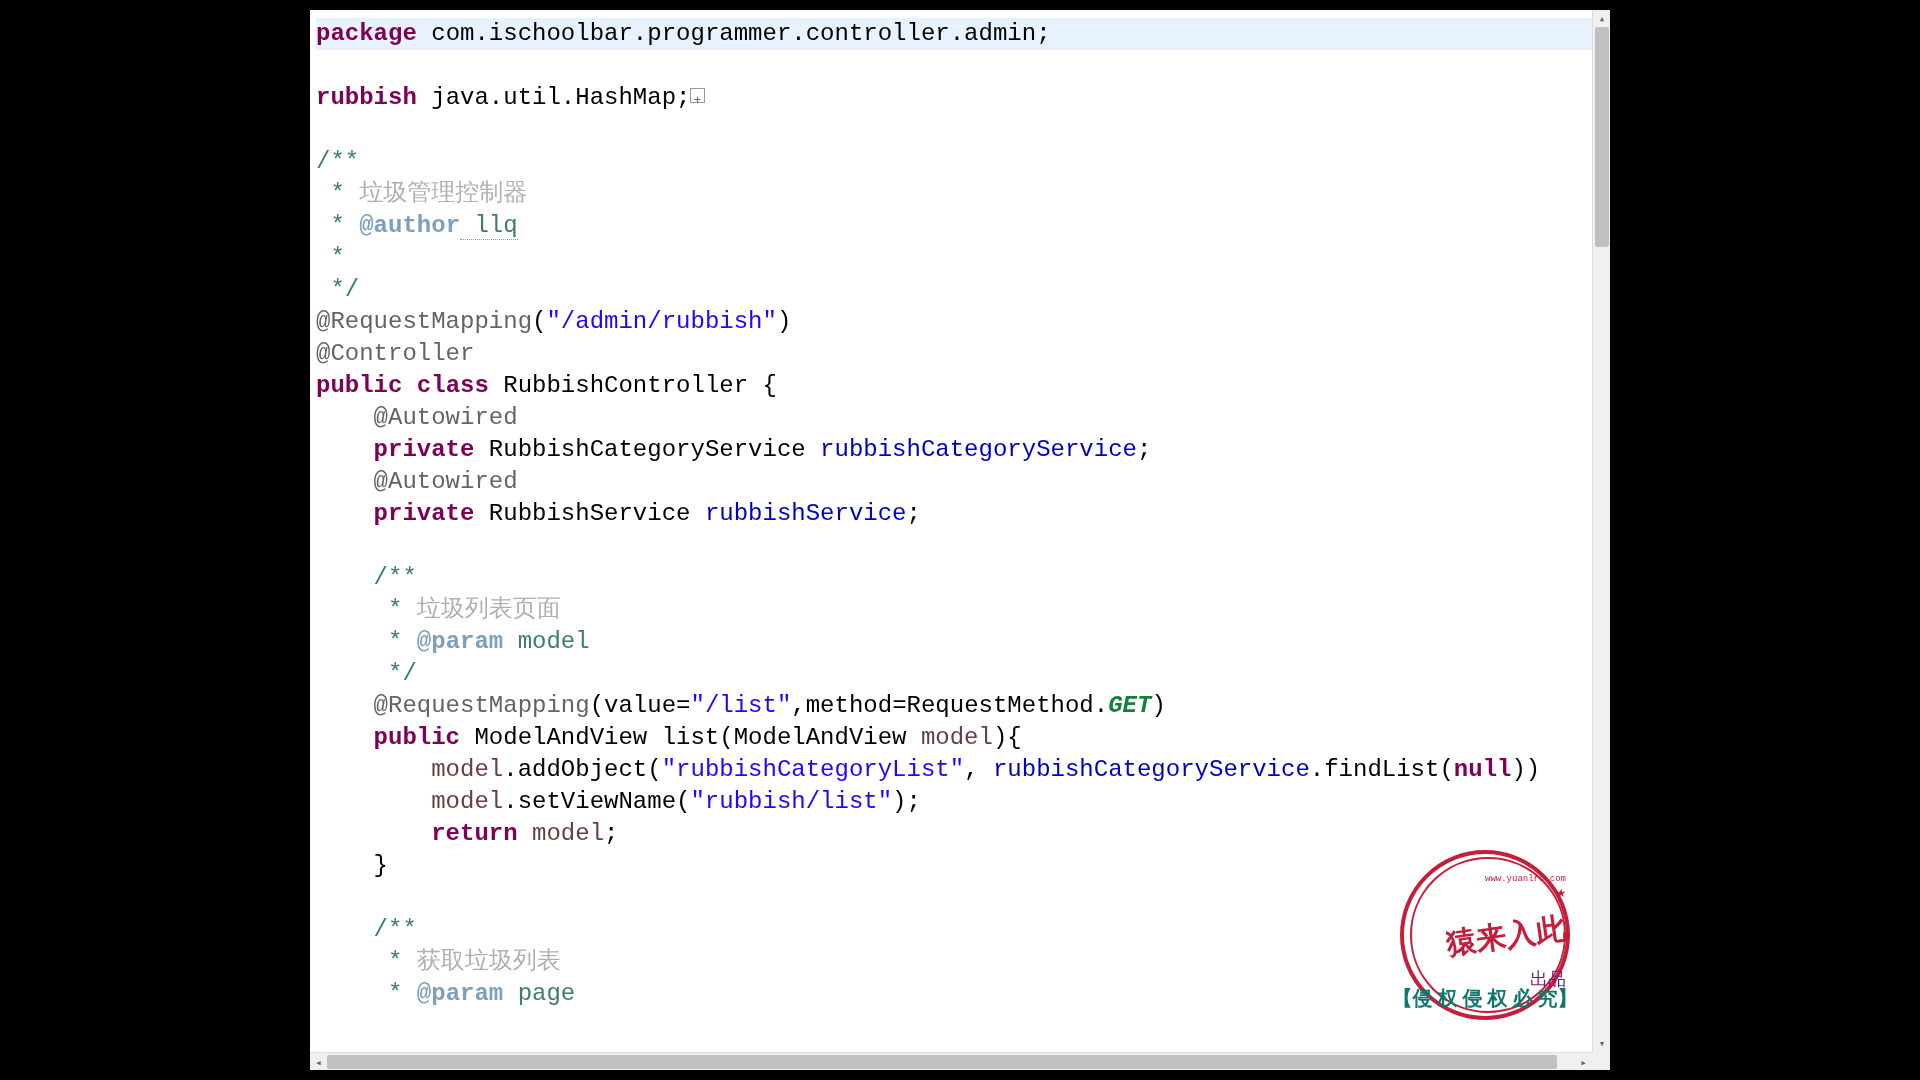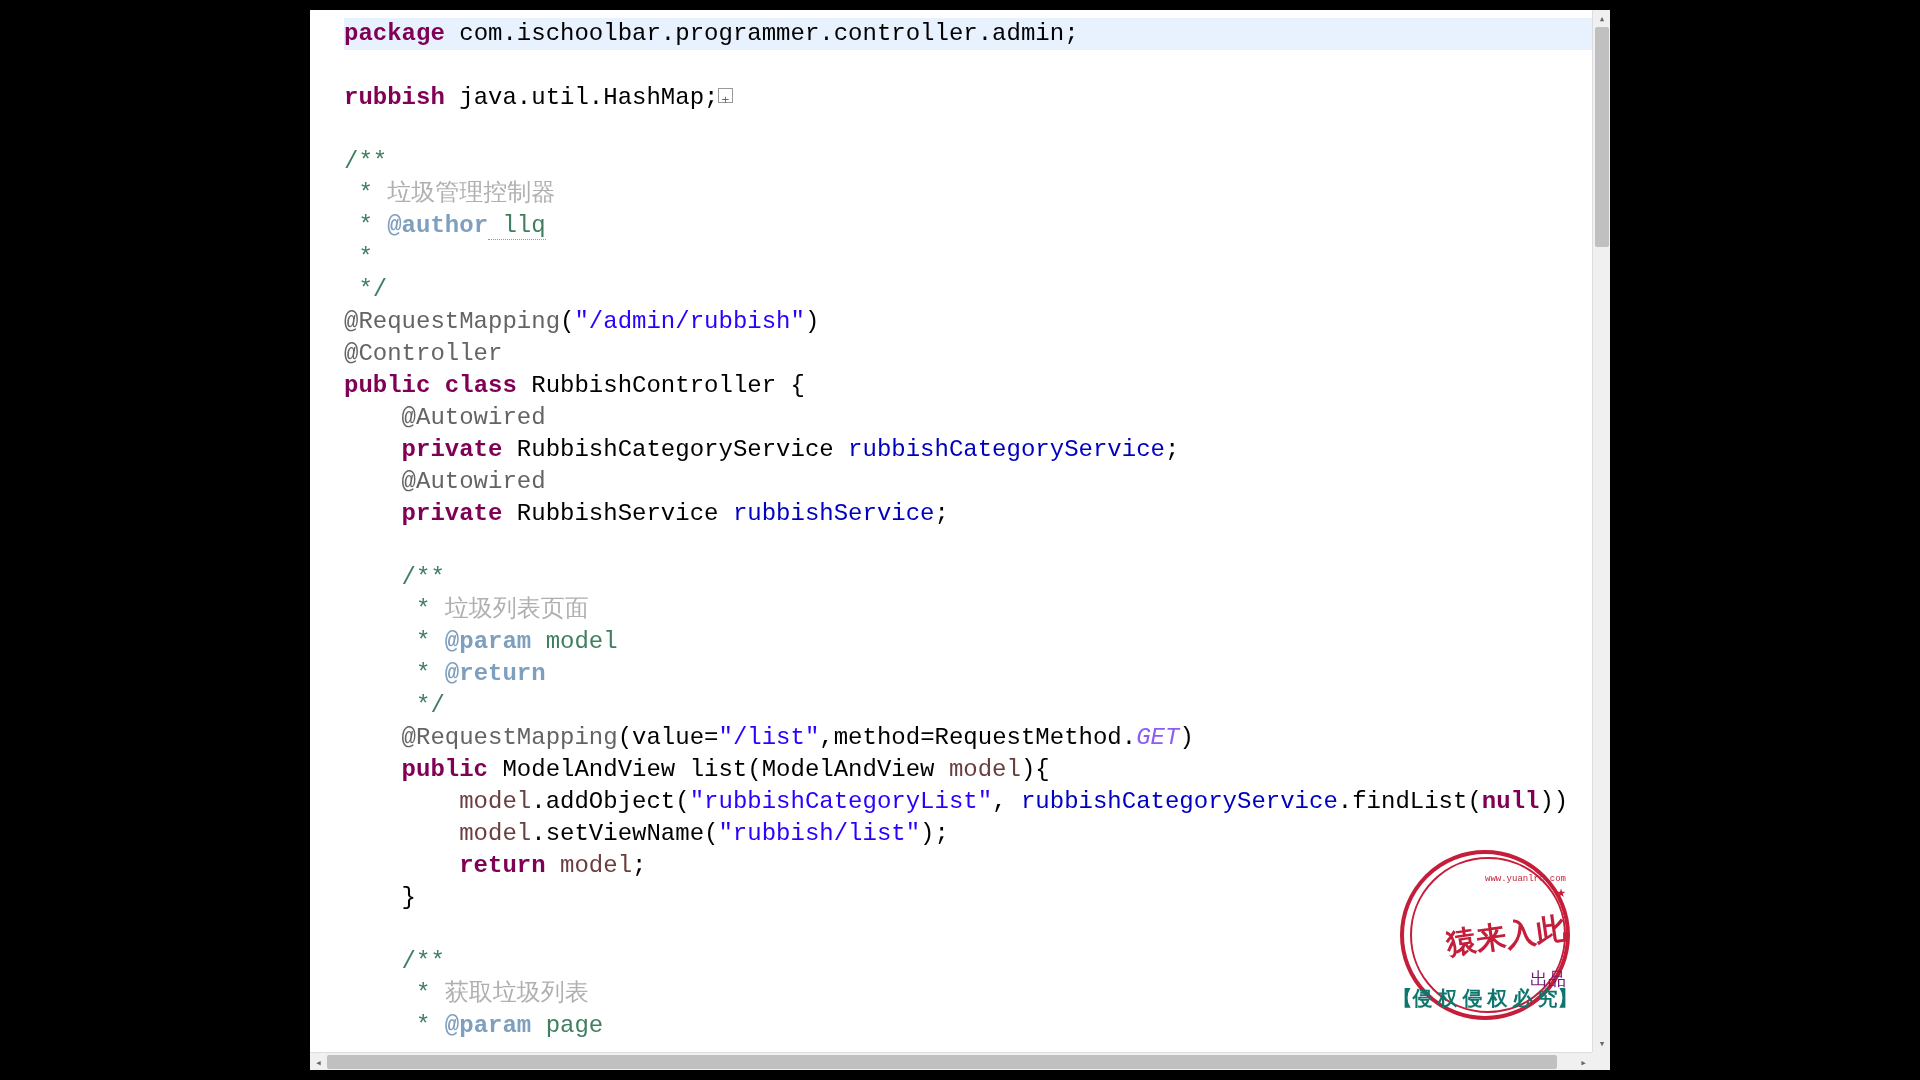--- a/index.html
+++ b/index.html
@@ -20,40 +20,39 @@
       overflow: hidden;
     }
     .code-area {
       position: absolute;
       top: 0;
       left: 0;
       right: 18px;
       bottom: 18px;
       overflow: hidden;
       padding: 8px 0 0 6px;
-      margin-left: 28px;
     }
     .line {
       font-size: 24px;
       line-height: 32px;
       white-space: pre;
       font-family: Consolas, 'Courier New', monospace;
     }
     .line.hl {
       background: #e8f2fe;
     }
     .kw { color: #7f0055; font-weight: bold; }
     .ann { color: #646464; }
     .str { color: #2a00ff; }
     .cmt { color: #3f7f5f; }
     .cmt-light { color: #b0b0b0; }
     .doc-tag { color: #7f9fbf; font-weight: bold; }
     .field { color: #0000c0; }
     .param { color: #6a3e3e; }
-    .static-ital { color: #8b5cf6; font-style: italic; font-weight: normal; }
+    .static-ital { color: #15803d; font-style: italic; font-weight: bold; }
     .fold-box {
       display: inline-block;
       width: 15px;
       height: 15px;
       border: 1px solid #999;
       background: #fff;
       vertical-align: middle;
       position: relative;
       top: -2px;
     }
@@ -219,21 +218,20 @@
     <div class="line"><span class="ann">@Controller</span></div>
     <div class="line"><span class="kw">public</span><span class="kw"> class</span><span> RubbishController {</span></div>
     <div class="line">    <span class="ann">@Autowired</span></div>
     <div class="line">    <span class="kw">private</span><span> RubbishCategoryService </span><span class="field">rubbishCategoryService</span><span>;</span></div>
     <div class="line">    <span class="ann">@Autowired</span></div>
     <div class="line">    <span class="kw">private</span><span> RubbishService </span><span class="field">rubbishService</span><span>;</span></div>
     <div class="line"> </div>
     <div class="line">    <span class="cmt">/**</span></div>
     <div class="line">    <span class="cmt"> * </span><span class="cmt-light">垃圾列表页面</span></div>
     <div class="line">    <span class="cmt"> * </span><span class="doc-tag">@param</span><span class="cmt"> model</span></div>
-    <div class="line">    <span class="cmt"> * </span><span class="doc-tag">@return</span></div>
     <div class="line">    <span class="cmt"> */</span></div>
     <div class="line">    <span class="ann">@RequestMapping</span><span>(value=</span><span class="str">"/list"</span><span>,method=RequestMethod.</span><span class="static-ital">GET</span><span>)</span></div>
     <div class="line">    <span class="kw">public</span><span> ModelAndView list(ModelAndView </span><span class="param">model</span><span>){</span></div>
     <div class="line">        <span class="param">model</span><span>.addObject(</span><span class="str">"rubbishCategoryList"</span><span>, </span><span class="field">rubbishCategoryService</span><span>.findList(</span><span class="kw">null</span><span>))</span></div>
     <div class="line">        <span class="param">model</span><span>.setViewName(</span><span class="str">"rubbish/list"</span><span>);</span></div>
     <div class="line">        <span class="kw">return</span><span> </span><span class="param">model</span><span>;</span></div>
     <div class="line">    <span>}</span></div>
     <div class="line"> </div>
     <div class="line">    <span class="cmt">/**</span></div>
     <div class="line">    <span class="cmt"> * </span><span class="cmt-light">获取垃圾列表</span></div>

